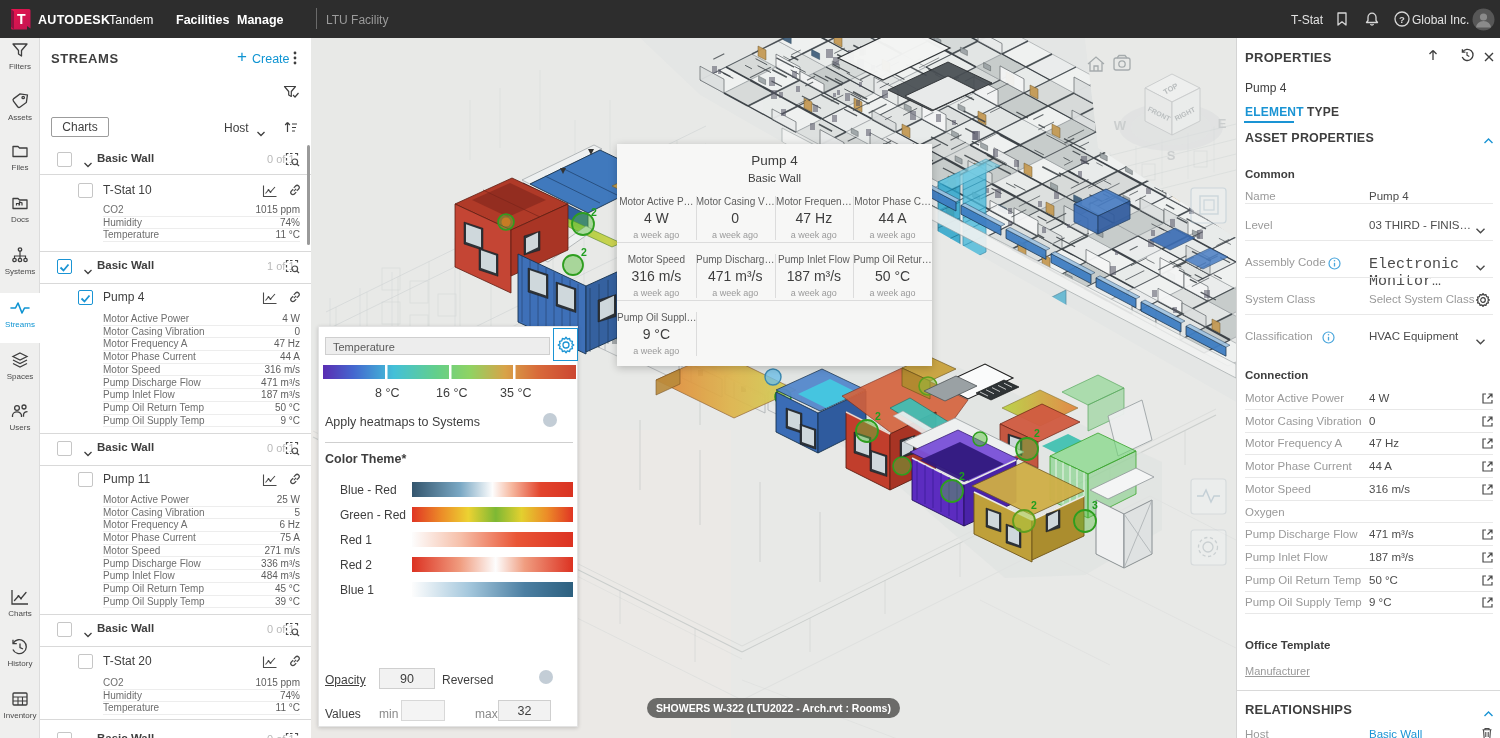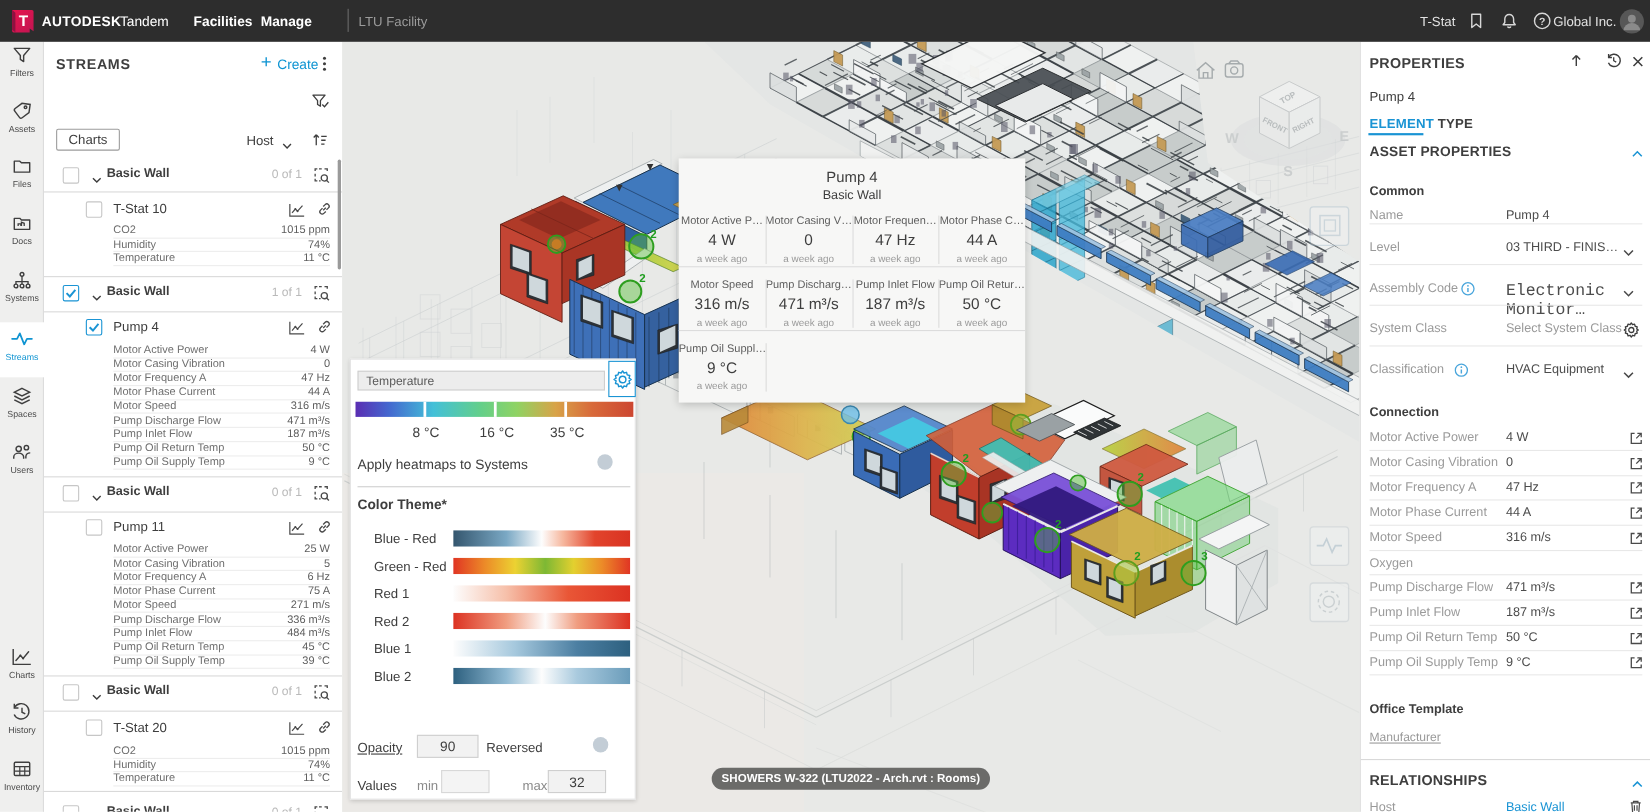--- a/index.html
+++ b/index.html
@@ -8,21 +8,21 @@
 .canvas{position:absolute;left:311px;top:38px;width:925px;height:700px;background:#e8e9e7;z-index:1;}
 .rpanel{position:absolute;left:1236px;top:38px;width:264px;height:700px;background:#fff;border-left:1px solid #d4d4d4;z-index:40;}
 .railitem{position:absolute;left:0;width:40px;text-align:center;color:#3e3e3e;}
 .railitem .lbl{font-size:8px;color:#4a4a4a;display:block;margin-top:1px;}
 .railitem.active{background:#fff;}
 .railitem.active .lbl{color:#0f94d2;}
 .railitem svg{display:block;margin:0 auto;}
 .chk{width:15px;height:15px;border:1px solid #c6c6c6;border-radius:2px;background:#fff;display:inline-block;}
 .chk.on{border:1px solid #1a94d4;}
 .grow{font-size:11.5px;font-weight:bold;color:#3e3e3e;}
-.gcount{font-size:11px;color:#b9b9b9;}
+.gcount{font-size:11px;color:#b9b9b9;margin-left:20px;}
 .sname{font-size:12px;color:#3e3e3e;}
 .drow{position:absolute;left:63px;width:197px;font-size:10px;color:#6e6e6e;border-bottom:1px solid #ededed;height:12.7px;line-height:12px;}
 .drow .v{float:right;color:#5d5d5d;}
 .sep{position:absolute;left:0;width:271px;border-top:1px solid #d9d9d9;}
 .hpanel{position:absolute;left:7px;top:288px;width:260px;background:#fff;border:1px solid #e3e3e3;box-shadow:0 1px 4px rgba(0,0,0,.18);z-index:20;}
 .tip{position:absolute;left:306px;top:106px;width:315px;height:222px;background:#f7f7f6;box-shadow:0 2px 8px rgba(0,0,0,.22);z-index:15;}
 .pill{position:absolute;left:336px;top:660px;height:20px;line-height:20px;background:rgba(96,96,94,.92);border-radius:10px;color:#fff;font-size:10.5px;font-weight:bold;padding:0 9px;z-index:10;}
 .rsep{position:absolute;left:8px;width:248px;border-top:1px solid #e8e8e8;}
 .blue{color:#0f94d2;}
 .theme-row{display:flex;align-items:center;height:25px;margin:0 4px 0 12px;}
@@ -1506,28 +1506,20 @@
           </span>
         </div>
         <div class="theme-row" style="border:1.5px solid transparent;">
           <span class="tl">Blue 1</span>
           <span class="tb">
             <svg width="161" height="15" viewBox="0 0 161 15" style="display:block;">
               <rect width="161" height="15" fill="url(#gb1)"></rect>
             </svg>
           </span>
         </div>
-        <div class="theme-row" style="border:1.5px solid transparent;">
-          <span class="tl">Blue 2</span>
-          <span class="tb">
-            <svg width="161" height="15" viewBox="0 0 161 15" style="display:block;">
-              <rect width="161" height="15" fill="url(#gb2)"></rect>
-            </svg>
-          </span>
-        </div>
       </div>
   <span style="position:absolute;left:6px;top:346px;font-size:12px;color:#3e3e3e;text-decoration:underline;">Opacity</span>
   <div style="position:absolute;left:60px;top:341px;width:56px;height:21px;background:#f2f2f2;border:1px solid #cfcfcf;text-align:center;font-size:12.5px;color:#3e3e3e;line-height:20px;">90</div>
   <span style="position:absolute;left:123px;top:346px;font-size:12px;color:#3e3e3e;">Reversed</span>
   <span style="position:absolute;left:220px;top:343px;"><span style="display:inline-block;width:14px;height:14px;border-radius:50%;background:#c3cdd6;"></span></span>
   <span style="position:absolute;left:6px;top:380px;font-size:12px;color:#3e3e3e;">Values</span>
   <span style="position:absolute;left:60px;top:380px;font-size:12px;color:#8a8a8a;">min</span>
   <div style="position:absolute;left:82px;top:373px;width:44px;height:21px;background:#f4f4f4;border:1px solid #d8d8d8;"></div>
   <span style="position:absolute;left:156px;top:380px;font-size:12px;color:#8a8a8a;">max</span>
   <div style="position:absolute;left:179px;top:373px;width:53px;height:21px;background:#f2f2f2;border:1px solid #cfcfcf;text-align:center;font-size:12.5px;color:#3e3e3e;line-height:20px;">32</div>

